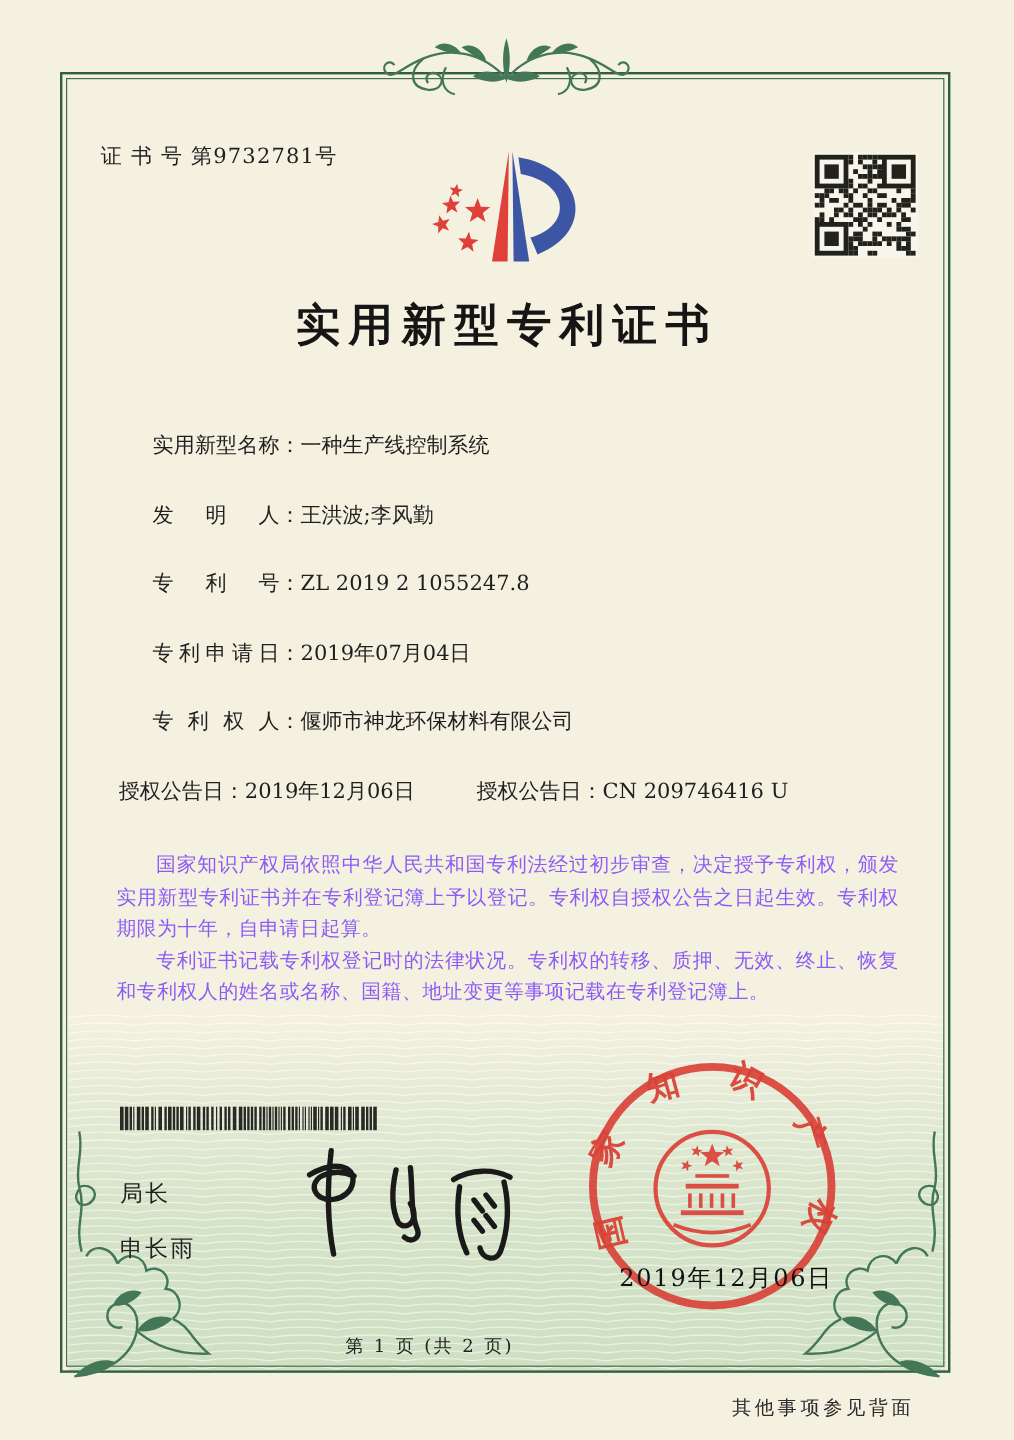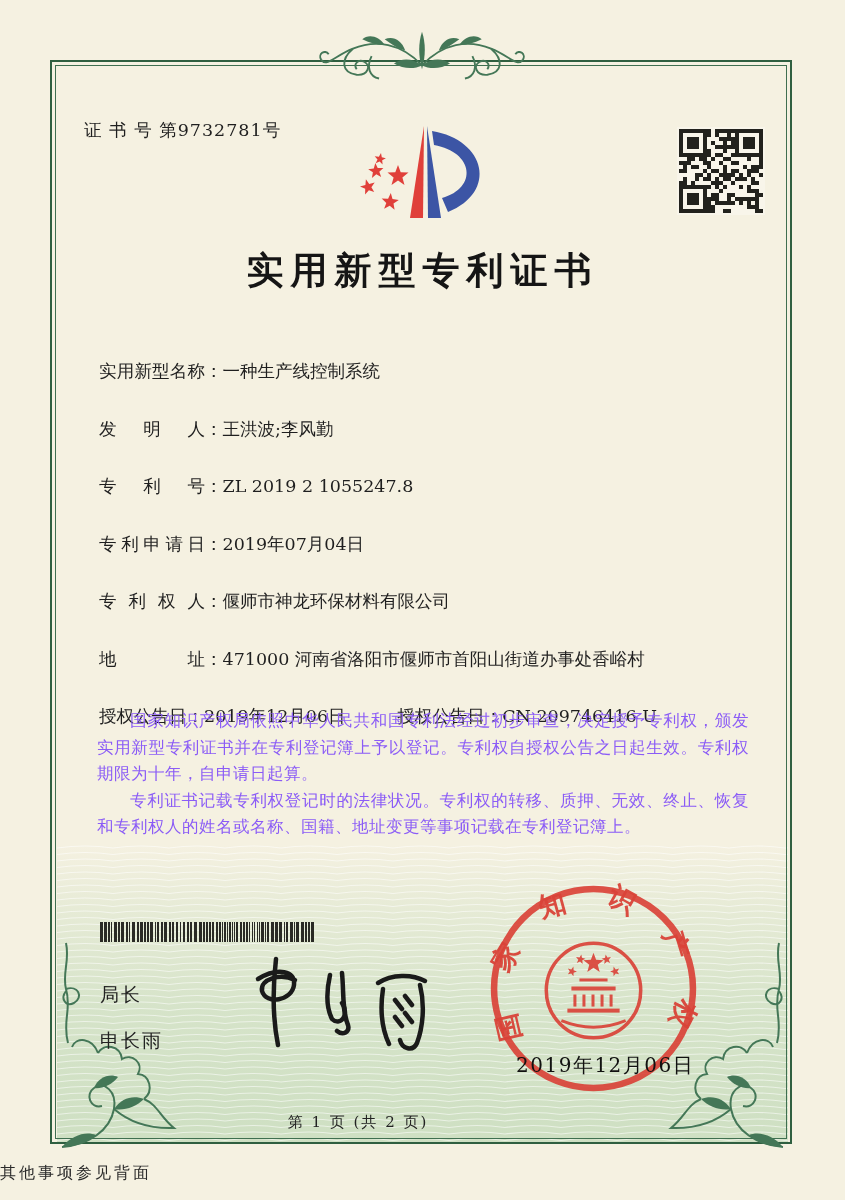--- a/index.html
+++ b/index.html
@@ -11,29 +11,29 @@
   .frame-inner{position:absolute;inset:3px;border:1px solid #3f6f50;}
   
   .guilloche{position:absolute;left:57px;top:845px;width:731px;height:297px;
     background:linear-gradient(180deg,rgba(214,228,203,0) 0%,rgba(212,227,200,.45) 22%,rgba(206,224,195,.8) 55%,rgba(203,222,192,.92) 100%);}
   .guilloche svg{position:absolute;inset:0;}
   
   .cert-no{left:84px;top:118px;font-size:17.5px;letter-spacing:1px;}
   .title{left:0;top:246px;width:845px;text-align:center;font-size:37px;font-weight:700;letter-spacing:7px;color:#151515;}
   .fields{left:99px;top:359px;display:flex;flex-direction:column;gap:33.5px;font-size:17.5px;}
   .row{white-space:nowrap;}
-  .lbl{display:inline-block;width:106px;text-align:justify;text-align-last:justify;}
+  .lbl{display:inline-block;width:106px;text-align:justify;text-align-last:justify;margin-left:28px;}
   .grant2{margin-left:46px;}
   .paras{left:97px;top:708px;width:652px;font-size:16.5px;line-height:26.5px;letter-spacing:.5px;text-align:justify;color:#8b5cf6;}
   .paras p{margin:0;text-indent:2em;}
   .signer-title{left:100px;top:982px;font-size:19px;letter-spacing:2px;color:#222;}
   .signer-name{left:100px;top:1028px;font-size:19px;letter-spacing:2px;color:#222;}
   .seal-date{left:516px;top:1052px;font-size:20px;letter-spacing:1.5px;color:#111;z-index:6;}
   .page-info{left:0;top:1113px;width:716px;text-align:center;font-size:15px;letter-spacing:2px;color:#222;}
-  .back-note{left:0;top:1163px;width:762px;text-align:left;font-size:16px;letter-spacing:3px;color:#2a2a2a;}
+  .back-note{left:0;top:1163px;width:762px;text-align:right;font-size:16px;letter-spacing:3px;color:#2a2a2a;}
   .seal{z-index:5;opacity:.95;}
   svg{display:block;}
 </style>
 </head>
 <body>
 
 <div class="page">
 
   <div class="guilloche">
     <svg id="waves" width="731" height="297" viewBox="0 0 731 297">
@@ -327,23 +327,20 @@
     <div class="row">
       <span class="lbl">专利号</span><span>：</span><span class="val">ZL 2019 2 1055247.8</span>
     </div>
     <div class="row">
       <span class="lbl">专利申请日</span><span>：</span><span class="val">2019年07月04日</span>
     </div>
     <div class="row">
       <span class="lbl">专利权人</span><span>：</span><span class="val">偃师市神龙环保材料有限公司</span>
     </div>
     <div class="row">
-      <span class="lbl">地址</span><span>：</span><span class="val">471000 河南省洛阳市偃师市首阳山街道办事处香峪村</span>
-    </div>
-    <div class="row">
       <span>授权公告日</span><span>：</span><span class="val">2019年12月06日</span>
       <span class="grant2">授权公告日</span><span>：</span><span class="val">CN 209746416 U</span>
     </div>
   </div>
 
   <div class="abs paras">
     <p>国家知识产权局依照中华人民共和国专利法经过初步审查，决定授予专利权，颁发实用新型专利证书并在专利登记簿上予以登记。专利权自授权公告之日起生效。专利权期限为十年，自申请日起算。</p>
     <p>专利证书记载专利权登记时的法律状况。专利权的转移、质押、无效、终止、恢复和专利权人的姓名或名称、国籍、地址变更等事项记载在专利登记簿上。</p>
   </div>
 

